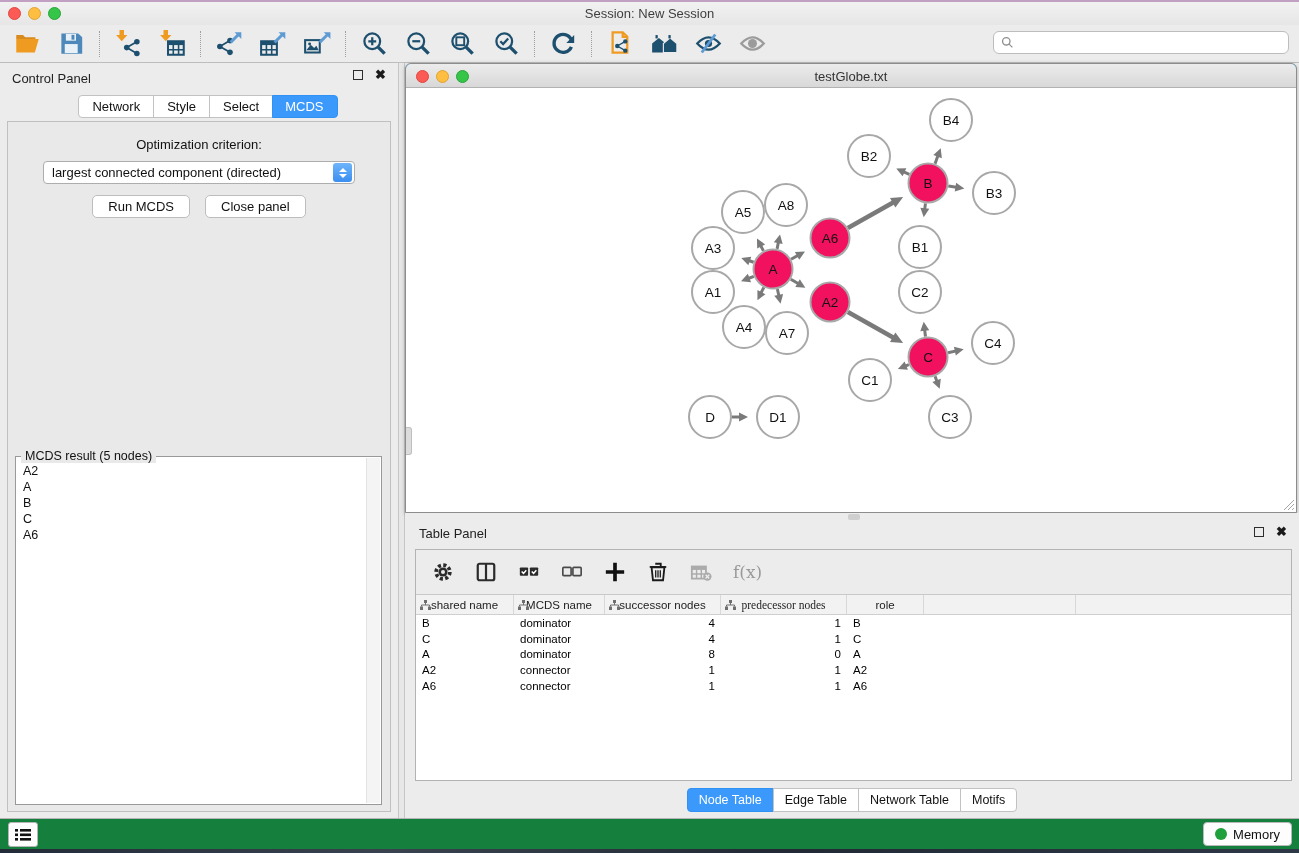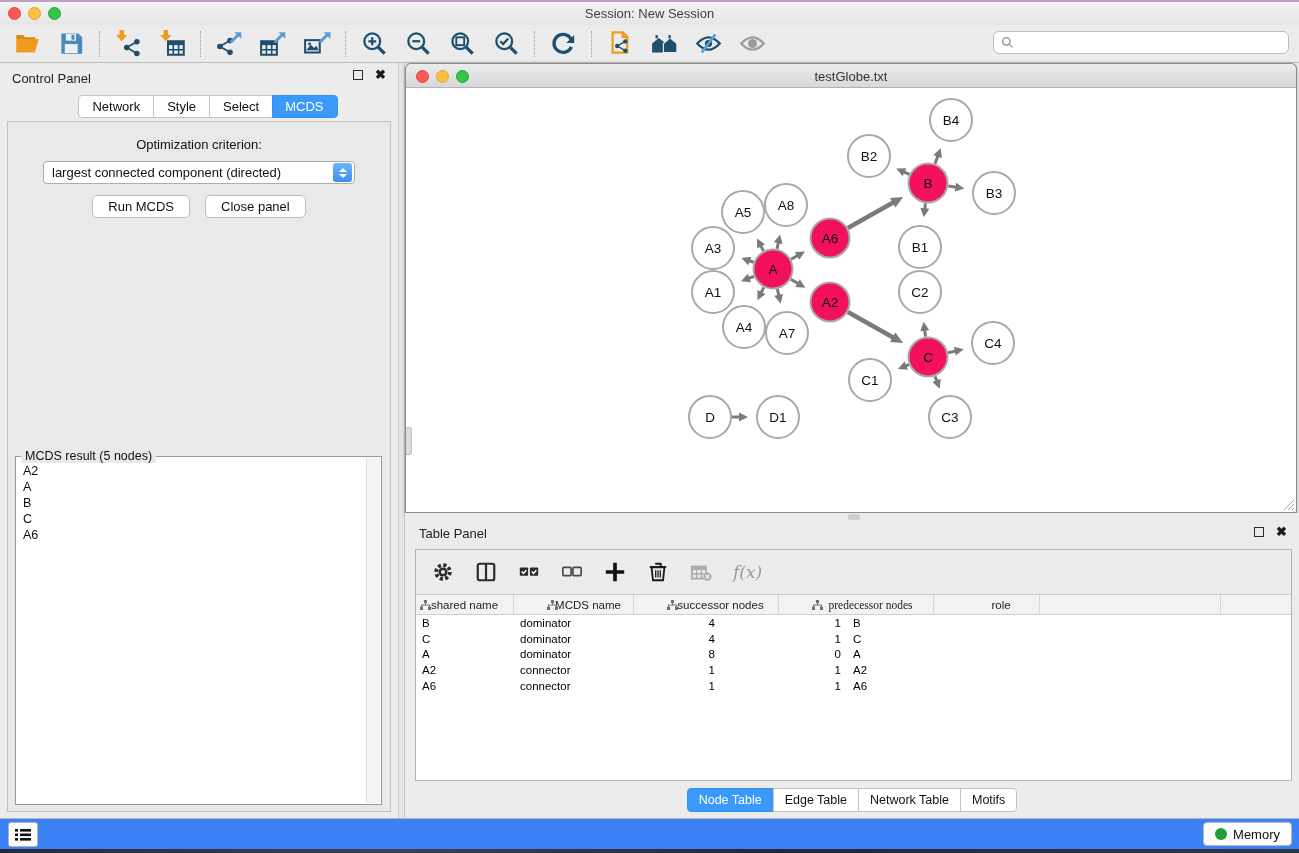--- a/index.html
+++ b/index.html
@@ -88,36 +88,36 @@
   .resize-grip { position:absolute; right:1px; bottom:1px; }
   
   .table-panel { position:absolute; left:405px; right:0; top:520px; bottom:35px; background:#ececec; }
   .tp-title { position:absolute; top:6px; left:14px; font-size:13px; color:#222; }
   .tp-container { position:absolute; left:10px; right:7px; top:29px; height:232px;
     border:1px solid #b3b3b3; background:#fff; display:flex; flex-direction:column; }
   .tp-toolbar { height:45px; background:#ececec; border-bottom:1px solid #c9c9c9;
     display:flex; align-items:center; gap:21px; padding-left:16px; flex:none; }
   .tp-tool { display:flex; align-items:center; justify-content:center; min-width:22px; height:26px; }
   .tp-grid { flex:1; overflow:hidden; font-size:11.5px; }
-  .tg-header { display:flex; height:20px; background:#f2f2f2; border-bottom:1px solid #cfcfcf;gap:29px; }
+  .tg-header { display:flex; height:20px; background:#f2f2f2; border-bottom:1px solid #cfcfcf; }
   .tg-hcell { position:relative; display:flex; align-items:center; justify-content:center;
     border-right:1px solid #d8d8d8; color:#222; flex:none; }
   .tg-hcell .tree { position:absolute; left:4px; top:5px; }
   .tg-row { display:flex; height:15.7px; align-items:center; }
   .tg-cell { flex:none; padding:0 6px; white-space:nowrap; overflow:hidden; color:#000; }
   .tg-cell.r { text-align:right; }
   .tp-tabs { position:absolute; left:0; right:0; top:268px; display:flex; justify-content:center; }
   .tp-tabs .tab { font-size:12.5px; padding:4px 11px; background:#fff; border:1px solid #c2c2c2;
     margin-left:-1px; color:#111; }
   .tp-tabs .tab:first-child { border-radius:4px 0 0 4px; margin-left:0; }
   .tp-tabs .tab:last-child { border-radius:0 4px 4px 0; }
   .tp-tabs .tab.active { background:#3b99fc; border-color:#3092f5; color:#fff; }
-  .fx-label { font-family:"DejaVu Serif",serif; font-style:italic; font-size:17px; color:#9a9a9a; }
-  
-  .statusbar { position:absolute; left:0; right:0; bottom:4px; height:31px; background:#3b82f6;
+  .fx-label { font-family:"DejaVu Serif",serif; font-size:17px; color:#9a9a9a; }
+  
+  .statusbar { position:absolute; left:0; right:0; bottom:4px; height:31px; background:#15803d;
     border-top:1px solid #b5b5b5; }
   .list-btn { position:absolute; left:8px; top:3px; width:30px; height:25px; background:#fdfdfd;
     border:1px solid #b4b4b4; border-radius:3px; display:flex; align-items:center; justify-content:center; }
   .memory-btn { position:absolute; right:7px; top:3px; height:24px; background:#fdfdfd;
     border:1px solid #b9b9b9; border-radius:4px; display:flex; align-items:center; gap:6px;
     padding:0 11px; font-size:13px; color:#111; }
   .memory-dot { width:12px; height:12px; border-radius:50%; background:#1ea03c; }
 </style>
 </head>
 <body>

